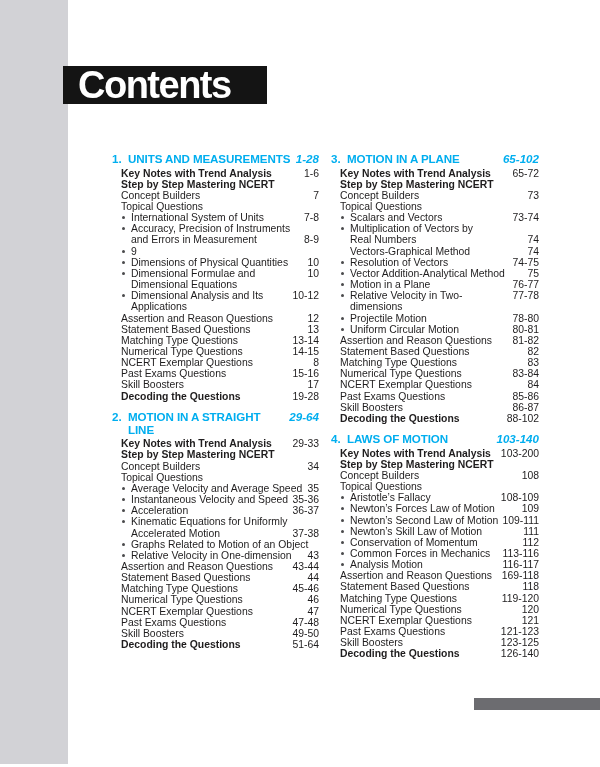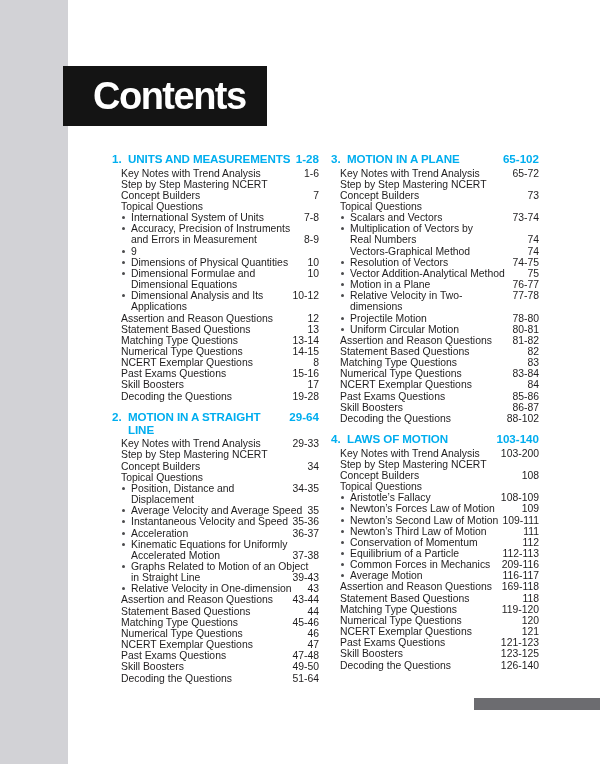--- a/index.html
+++ b/index.html
@@ -16,26 +16,26 @@
   }
   .edge-strip {
     position: absolute;
     left: 0; top: 0;
     width: 68px; height: 764px;
     background: var(--strip, #d2d2d6);
   }
   .header-box {
     position: absolute;
     left: 63px; top: 66px;
-    width: 204px; height: 60px;
+    width: 204px; height: 38px;
     background: var(--headerbg, #141414);
     display: flex;
     align-items: center;
     box-sizing: border-box;
-    padding-left: 30px;
+    padding-left: 15px;
   }
   .header-title {
     color: #ffffff;
     font-size: 38px;
     font-weight: bold;
     letter-spacing: -1.5px;
     line-height: 1;
   }
   .toc-col {
     position: absolute;
@@ -48,29 +48,29 @@
   .ch-head {
     display: flex;
     color: var(--accent, #00AEEF);
     font-weight: bold;
     font-size: 11.6px;
     line-height: 13px;
     margin-bottom: 2.5px;
   }
   .ch-num { width: 16px; flex: none; }
   .ch-title { flex: 1; letter-spacing: -0.1px; }
-  .ch-pages { flex: none; white-space: nowrap; }
+  .ch-pages { flex: none; white-space: nowrap; font-style: italic; }
   .row {
     display: flex;
     font-size: 10.4px;
     line-height: 11.15px;
     color: var(--text, #1f1d1e);
     padding-left: 9px;
   }
-  .row.bold .txt { font-weight: normal; }
+  .row.bold .txt { font-weight: bold; }
   .dotcell { width: 10px; flex: none; position: relative; }
   .dot {
     position: absolute;
     left: 1px; top: 4px;
     width: 3px; height: 3px;
     border-radius: 50%;
     background: #4a4a4c;
   }
   .txt { flex: 1; }
   .pg { flex: none; white-space: nowrap; text-align: right; }
@@ -215,27 +215,20 @@
           <span class="pg">34</span>
         </div>
         <div class="row plain">
           <span class="txt">Topical Questions</span>
           <span class="pg"></span>
         </div>
         <div class="row bullet">
           <span class="dotcell">
             <span class="dot"></span>
           </span>
-          <span class="txt">Position, Distance and Displacement</span>
-          <span class="pg">34-35</span>
-        </div>
-        <div class="row bullet">
-          <span class="dotcell">
-            <span class="dot"></span>
-          </span>
           <span class="txt">Average Velocity and Average Speed</span>
           <span class="pg">35</span>
         </div>
         <div class="row bullet">
           <span class="dotcell">
             <span class="dot"></span>
           </span>
           <span class="txt">Instantaneous Velocity and Speed</span>
           <span class="pg">35-36</span>
         </div>
@@ -257,25 +250,20 @@
           <span class="dotcell"></span>
           <span class="txt">Accelerated Motion</span>
           <span class="pg">37-38</span>
         </div>
         <div class="row bullet">
           <span class="dotcell">
             <span class="dot"></span>
           </span>
           <span class="txt">Graphs Related to Motion of an Object</span>
           <span class="pg"></span>
-        </div>
-        <div class="row cont">
-          <span class="dotcell"></span>
-          <span class="txt">in Straight Line</span>
-          <span class="pg">39-43</span>
         </div>
         <div class="row bullet">
           <span class="dotcell">
             <span class="dot"></span>
           </span>
           <span class="txt">Relative Velocity in One-dimension</span>
           <span class="pg">43</span>
         </div>
         <div class="row plain">
           <span class="txt">Assertion and Reason Questions</span>
@@ -473,49 +461,42 @@
           <span class="dotcell">
             <span class="dot"></span>
           </span>
           <span class="txt">Newton’s Second Law of Motion</span>
           <span class="pg">109-111</span>
         </div>
         <div class="row bullet">
           <span class="dotcell">
             <span class="dot"></span>
           </span>
-          <span class="txt">Newton’s Third Law of Motion</span>
+          <span class="txt">Newton’s Skill Law of Motion</span>
           <span class="pg">111</span>
         </div>
         <div class="row bullet">
           <span class="dotcell">
             <span class="dot"></span>
           </span>
           <span class="txt">Conservation of Momentum</span>
           <span class="pg">112</span>
         </div>
         <div class="row bullet">
           <span class="dotcell">
             <span class="dot"></span>
           </span>
-          <span class="txt">Equilibrium of a Particle</span>
-          <span class="pg">112-113</span>
-        </div>
-        <div class="row bullet">
-          <span class="dotcell">
-            <span class="dot"></span>
-          </span>
           <span class="txt">Common Forces in Mechanics</span>
-          <span class="pg">209-116</span>
-        </div>
-        <div class="row bullet">
-          <span class="dotcell">
-            <span class="dot"></span>
-          </span>
-          <span class="txt">Average Motion</span>
+          <span class="pg">113-116</span>
+        </div>
+        <div class="row bullet">
+          <span class="dotcell">
+            <span class="dot"></span>
+          </span>
+          <span class="txt">Analysis Motion</span>
           <span class="pg">116-117</span>
         </div>
         <div class="row plain">
           <span class="txt">Assertion and Reason Questions</span>
           <span class="pg">169-118</span>
         </div>
         <div class="row plain">
           <span class="txt">Statement Based Questions</span>
           <span class="pg">118</span>
         </div>

